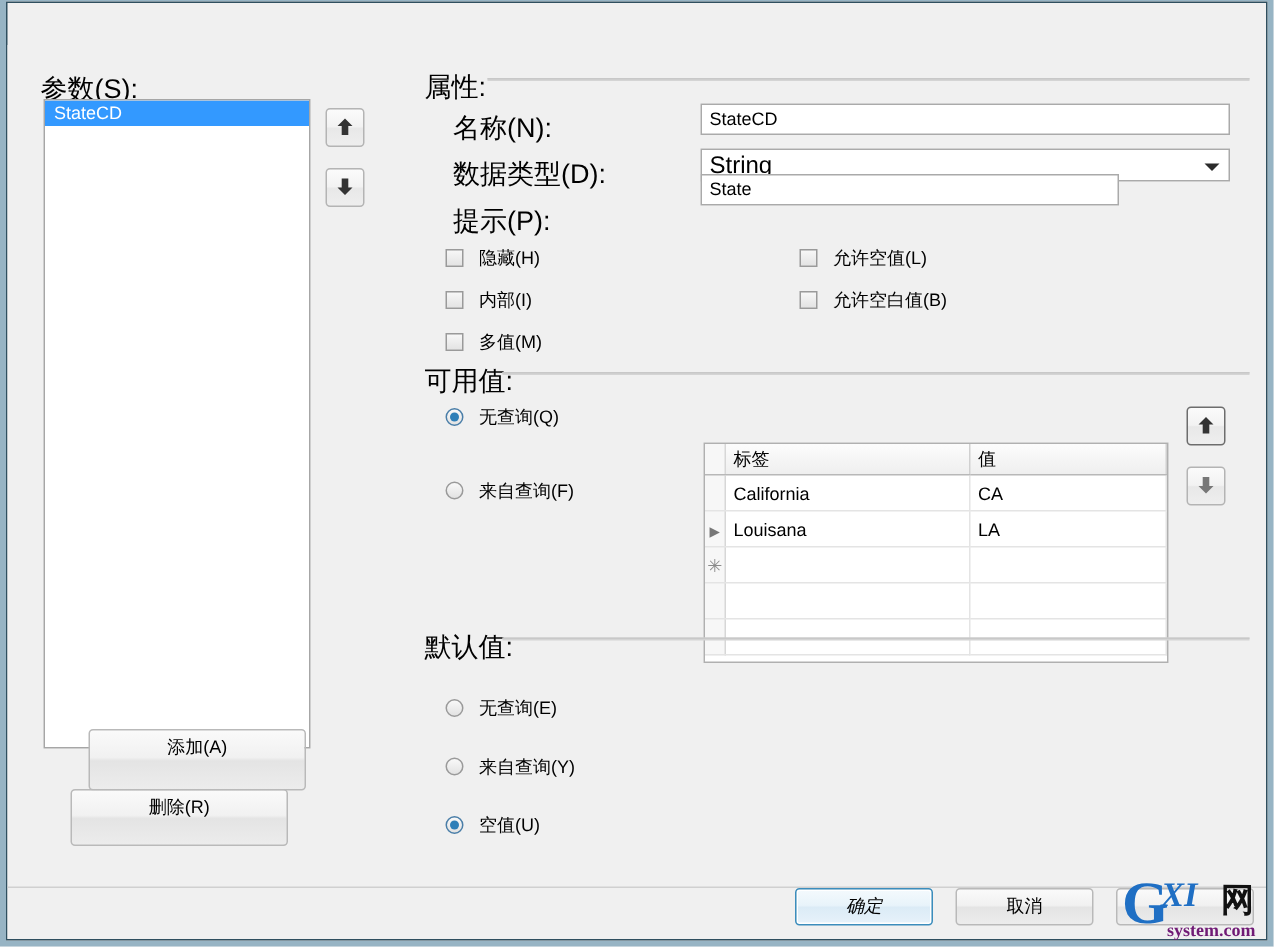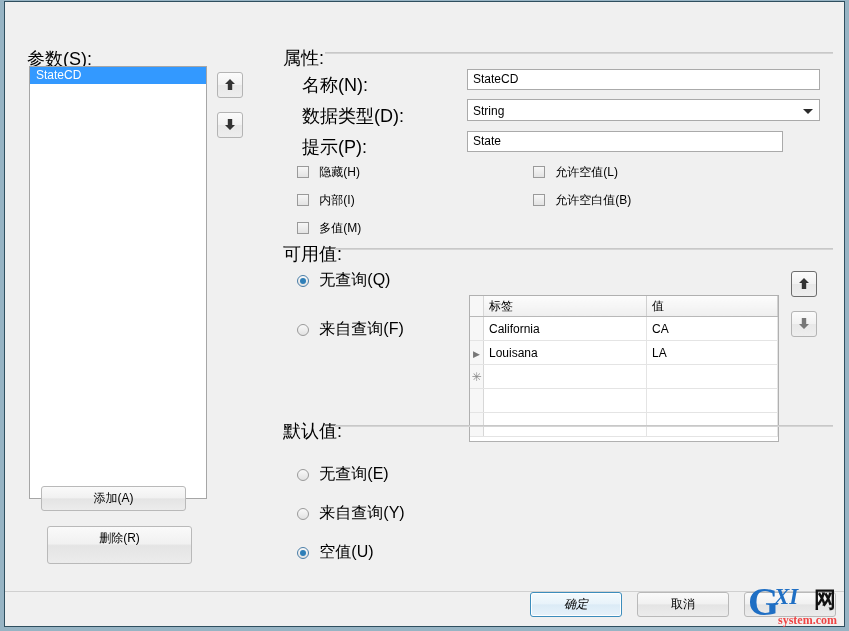--- a/index.html
+++ b/index.html
@@ -185,21 +185,21 @@
   .combo {
     position: absolute;
     background: #ffffff;
     border: 1px solid #aaaaaa;
     box-sizing: border-box;
     height: 22px;
   }
   .combo .val {
     position: absolute;
     left: 5px; top: 2px;
-    font-size: 12px;
+    font-size: 16px;
     line-height: 18px;
   }
   .combo .arrow {
     position: absolute;
     right: 6px; top: 9px;
     width: 0; height: 0;
     border-left: 5px solid transparent;
     border-right: 5px solid transparent;
     border-top: 5px solid #2b2b2b;
   }
@@ -231,21 +231,21 @@
     border-color: #4a7ea8;
   }
   .rd-row.checked .rd-box:after {
     content: "";
     position: absolute;
     left: 2px; top: 2px;
     width: 6px; height: 6px;
     border-radius: 50%;
     background: #2f7fb8;
   }
-  .rd-row .rd-lbl { margin-left: 7px; font-size: 16px; }
+  .rd-row .rd-lbl { margin-left: 7px; font-size: 12px; }
 
   
   #grid {
     position: absolute;
     left: 464px; top: 265px;
     width: 310px; height: 147px;
     background: #ffffff;
     border: 1px solid #b0b0b0;
     box-sizing: border-box;
     overflow: hidden;
@@ -308,21 +308,21 @@
     font-style: italic; font-weight: bold;
     font-size: 23px; color: #1f6fc4;
   }
   #watermark .wm-cn {
     position: absolute; left: 66px; top: 2px;
     font-size: 22px; font-weight: bold; color: #111;
   }
   #watermark .wm-sub {
     position: absolute; left: 30px; top: 30px;
     font-family: "Liberation Serif", serif;
-    font-size: 12px; font-weight: bold; color: #ef4444;
+    font-size: 12px; font-weight: bold; color: #701a75;
   }
 </style>
 </head>
 <body>
 
 <div id="window">
 <div id="window-inner">
 
 
   <div id="content">
@@ -339,37 +339,37 @@
       <svg width="12" height="14" viewBox="0 0 12 14">
         <polygon points="6,1 11,6 8.2,6 8.2,12 3.8,12 3.8,6 1,6" fill="#333"></polygon>
       </svg>
     </div>
     <div class="sq-btn" style="left:212px; top:82px;">
       <svg width="12" height="14" viewBox="0 0 12 14">
         <polygon points="6,12 11,7 8.2,7 8.2,1 3.8,1 3.8,7 1,7" fill="#333"></polygon>
       </svg>
     </div>
 
-    <div class="push-btn" style="left:36px; top:456px; width:145px; height:25px; line-height:23px;">添加(A)</div>
+    <div class="push-btn" style="left:54px; top:456px; width:145px; height:41px; line-height:23px;">添加(A)</div>
     <div class="push-btn" style="left:42px; top:496px; width:145px; height:38px; line-height:23px;">删除(R)</div>
 
     <div class="lbl" style="left:278px; top:16px;">属性:</div>
     <div class="group-rule" style="left:320px; top:22px; width:508px;"></div>
 
     <div class="lbl" style="left:297px; top:43px;">名称(N):</div>
     <div class="txt" style="left:462px; top:39px; width:353px;">StateCD</div>
 
     <div class="lbl" style="left:297px; top:74px;">数据类型(D):</div>
     <div class="combo" style="left:462px; top:69px; width:353px;">
       <span class="val">String</span>
       <span class="arrow"></span>
     </div>
 
     <div class="lbl" style="left:297px; top:105px;">提示(P):</div>
-    <div class="txt" style="left:462px; top:101px; width:316px;">State</div>
+    <div class="txt" style="left:462px; top:86px; width:279px;">State</div>
 
     <div class="cb-row" style="left:292px; top:134px;">
       <span class="cb-box"></span>
       <span class="cb-lbl">隐藏(H)</span>
     </div>
     <div class="cb-row" style="left:292px; top:162px;">
       <span class="cb-box"></span>
       <span class="cb-lbl">内部(I)</span>
     </div>
     <div class="cb-row" style="left:292px; top:190px;">

